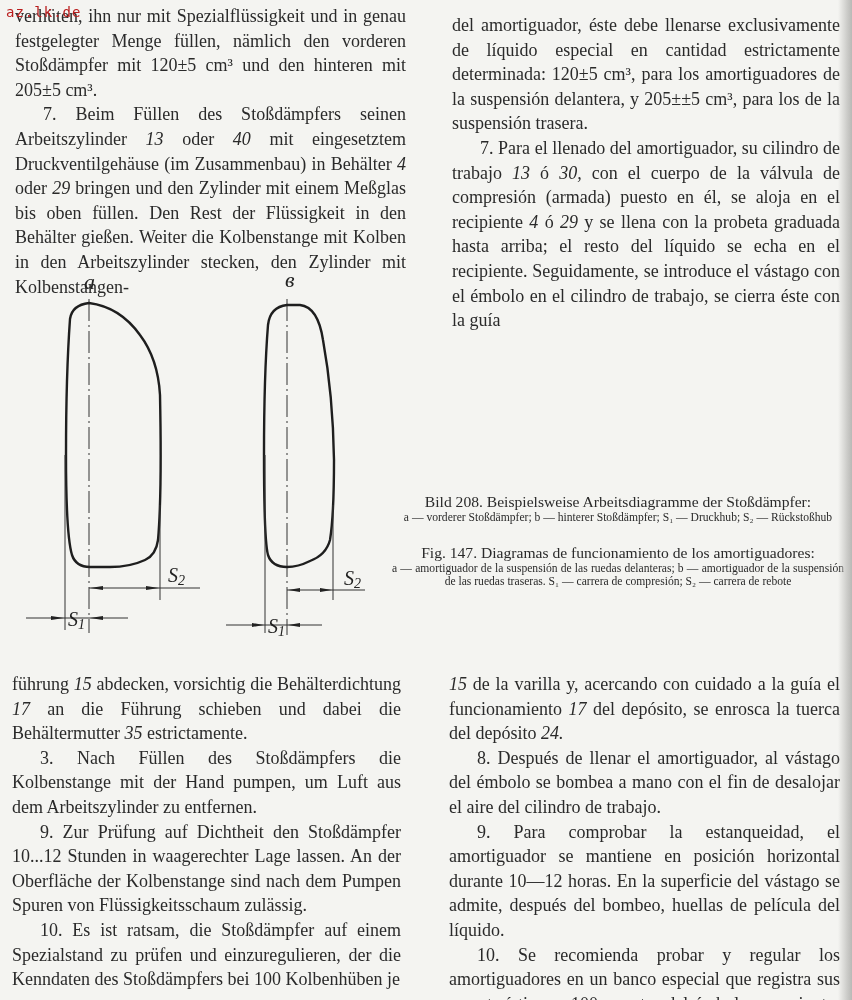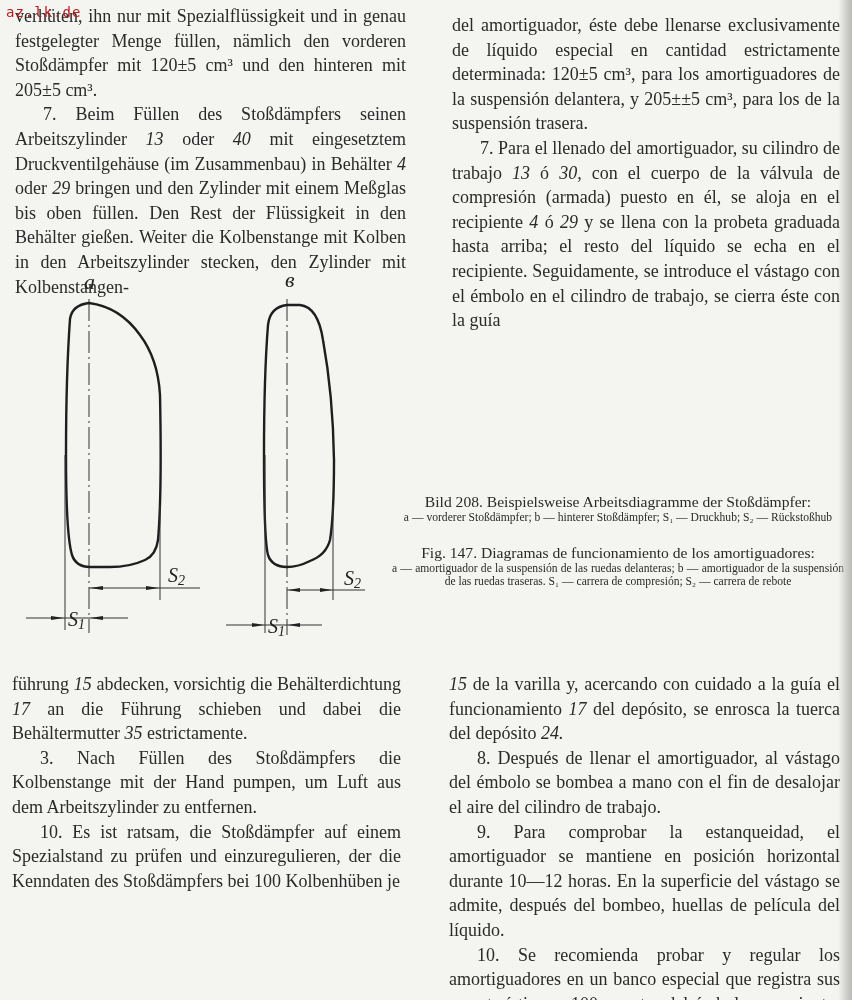--- a/index.html
+++ b/index.html
@@ -119,20 +119,21 @@
   <p class="last">
     <span>führung</span>
     <i>15</i>
     <span>abdecken, vorsichtig die Behälterdichtung</span>
     <i>17</i>
     <span>an die Führung schieben und dabei die Behältermutter</span>
     <i>35</i>
     <span>estrictamente.</span>
   </p>
   <p class="ind last">3. Nach Füllen des Stoßdämpfers die Kolbenstange mit der Hand pumpen, um Luft aus dem Arbeitszylinder zu entfernen.</p>
+  <p class="ind last">9. Zur Prüfung auf Dichtheit den Stoßdämpfer 10...12 Stunden in waagerechter Lage lassen. An der Oberfläche der Kolbenstange sind nach dem Pumpen Spuren von Flüssigkeitsschaum zulässig.</p>
   <p class="ind last">
     <span>10. Es ist ratsam, die Stoßdämpfer auf einem Spezialstand zu prüfen und einzuregulieren, der die Kenndaten des Stoßdämpfers bei 100 Kolbenhüben je</span>
     
     
   </p>
 </div>
 
 <div class="col col-r-bot" lang="es">
   <p class="last">
     <i>15</i>

